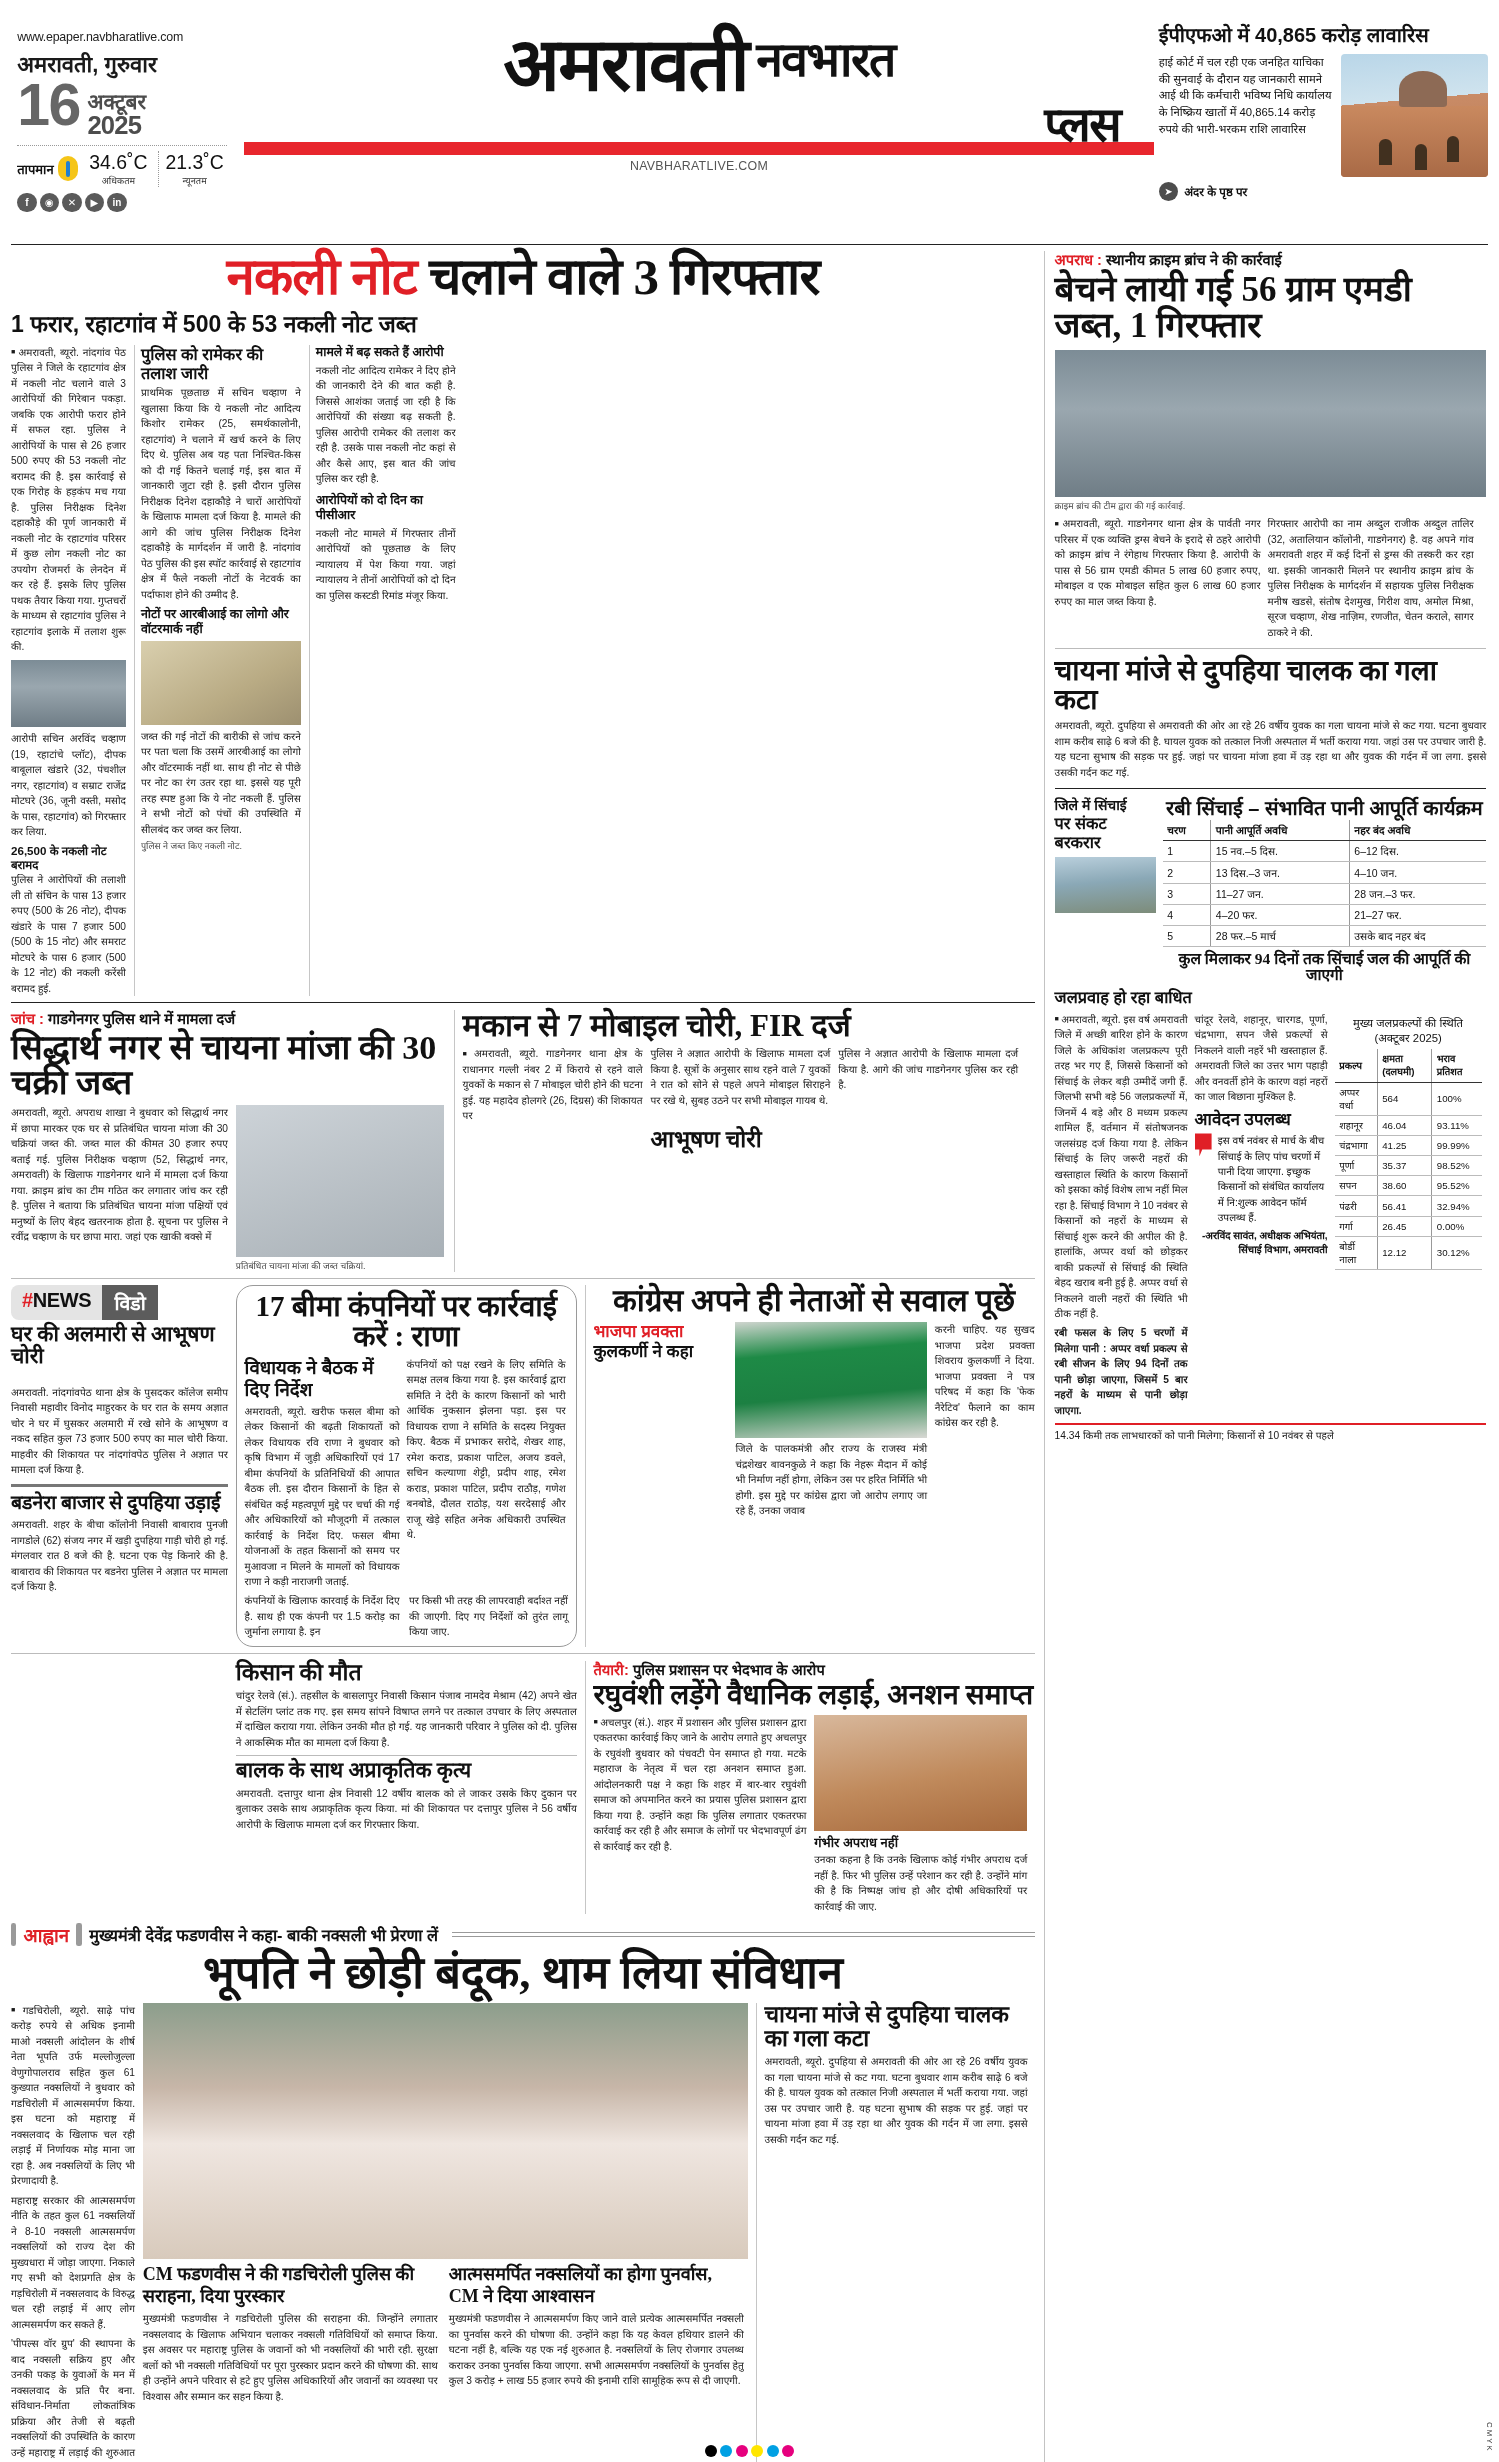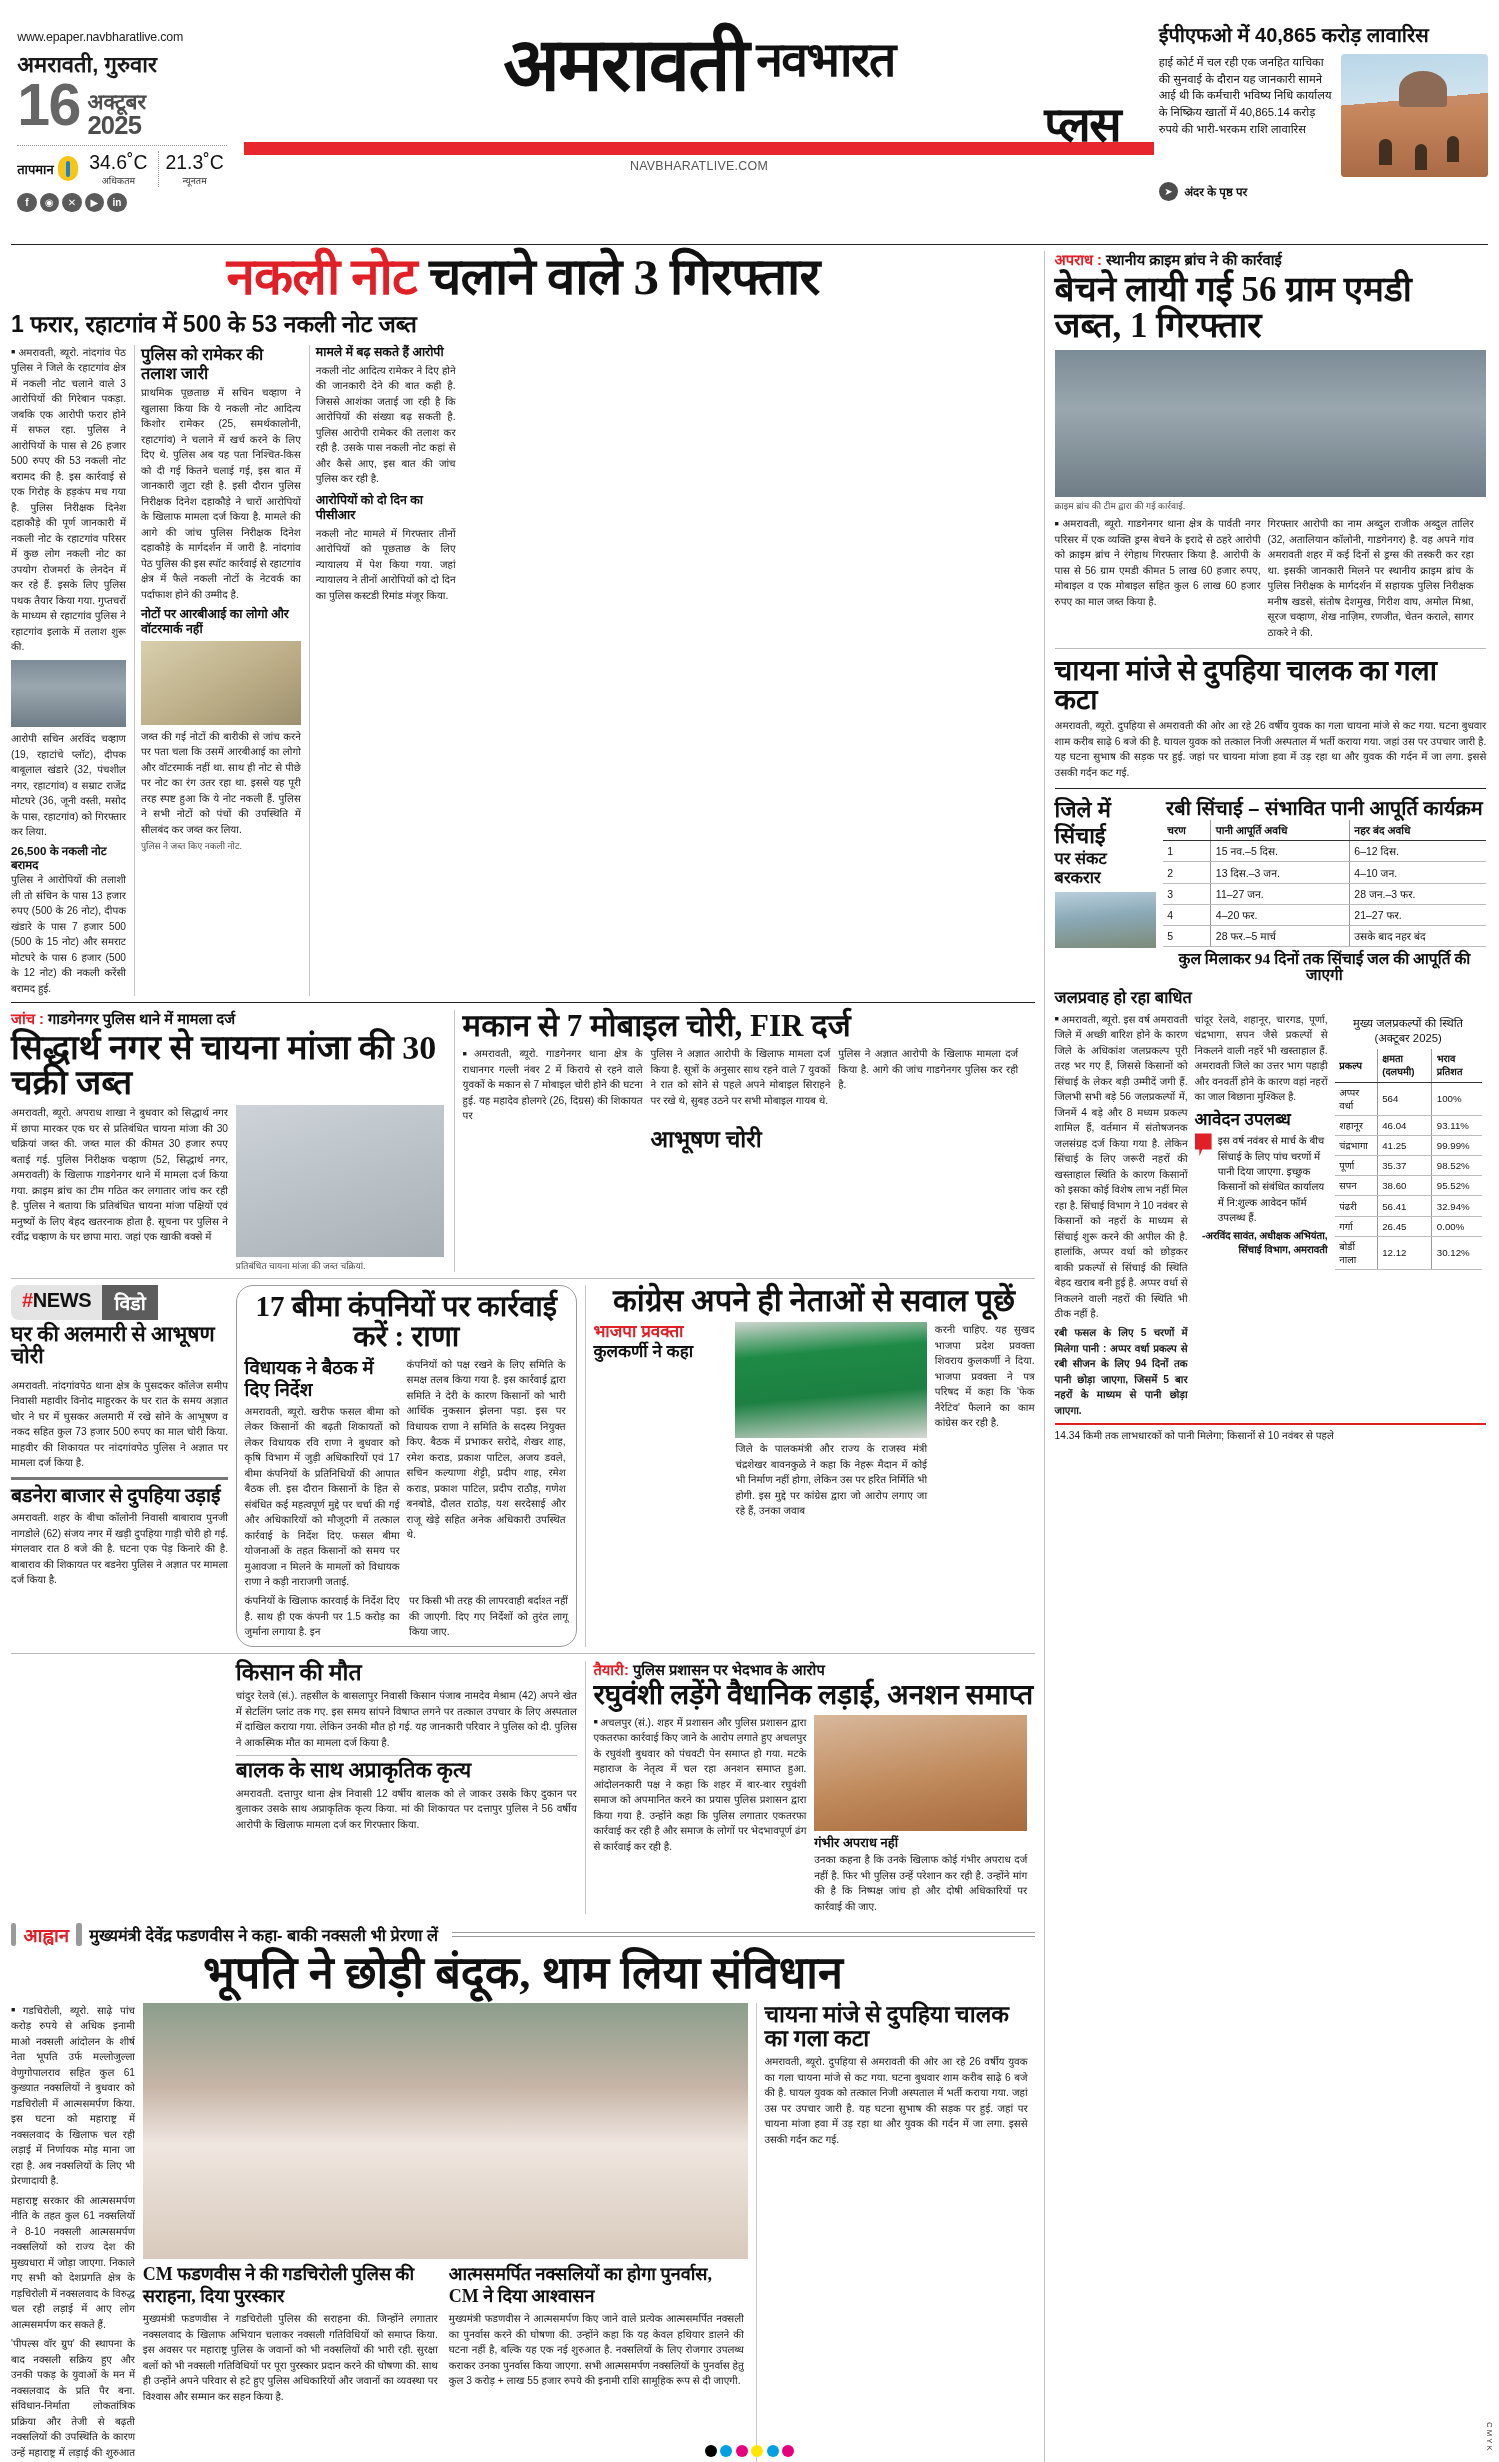--- a/index.html
+++ b/index.html
@@ -270,21 +270,21 @@
       <div style="display:flex; gap:7.8px;">
 
         <div style="width:217px;">
           <div class="newsvid">
             <div class="nv-a">
               <span class="hash">#</span><span>NEWS</span>
             </div>
             <div class="nv-b">विडो</div>
           </div>
           <div class="hl" style="font-size:21px;margin-top:4.7px;">घर की अलमारी से आभूषण चोरी</div>
-          <div class="body-t" style="margin-top:10px;">अमरावती. नांदगांवपेठ थाना क्षेत्र के पुसदकर कॉलेज समीप निवासी महावीर विनोद माहुरकर के घर रात के समय अज्ञात चोर ने घर में घुसकर अलमारी में रखे सोने के आभूषण व नकद सहित कुल 73 हजार 500 रुपए का माल चोरी किया. माहवीर की शिकायत पर नांदगांवपेठ पुलिस ने अज्ञात पर मामला दर्ज किया है.</div>
+          <div class="body-t" style="margin-top:17px;">अमरावती. नांदगांवपेठ थाना क्षेत्र के पुसदकर कॉलेज समीप निवासी महावीर विनोद माहुरकर के घर रात के समय अज्ञात चोर ने घर में घुसकर अलमारी में रखे सोने के आभूषण व नकद सहित कुल 73 हजार 500 रुपए का माल चोरी किया. माहवीर की शिकायत पर नांदगांवपेठ पुलिस ने अज्ञात पर मामला दर्ज किया है.</div>
           <div class="graybar"></div>
           <div class="hl" style="font-size:19.4px;">बडनेरा बाजार से दुपहिया उड़ाई</div>
           <div class="body-t" style="margin-top:3.9px;">अमरावती. शहर के बीचा कॉलोनी निवासी बाबाराव पुनजी नागडोले (62) संजय नगर में खड़ी दुपहिया गाड़ी चोरी हो गई. मंगलवार रात 8 बजे की है. घटना एक पेड़ किनारे की है. बाबाराव की शिकायत पर बडनेरा पुलिस ने अज्ञात पर मामला दर्ज किया है.</div>
         </div>
 
         <div class="infobox" style="width:341px;">
           <div class="hl" style="font-size:29px;text-align:center;">17 बीमा कंपनियों पर कार्रवाई करें : राणा</div>
           <div style="display:flex;gap:7px;margin-top:4.7px;">
             <div style="width:155px;">
               <div class="subhl" style="font-size:18.6px;">विधायक ने बैठक में दिए निर्देश</div>
@@ -401,21 +401,21 @@
 
       <div class="hl" style="font-size:28px;">चायना मांजे से दुपहिया चालक का गला कटा</div>
       <div class="body-t" style="margin-top:3.9px;">अमरावती, ब्यूरो. दुपहिया से अमरावती की ओर आ रहे 26 वर्षीय युवक का गला चायना मांजे से कट गया. घटना बुधवार शाम करीब साढ़े 6 बजे की है. घायल युवक को तत्काल निजी अस्पताल में भर्ती कराया गया. जहां उस पर उपचार जारी है. यह घटना सुभाष की सड़क पर हुई. जहां पर चायना मांजा हवा में उड़ रहा था और युवक की गर्दन में जा लगा. इससे उसकी गर्दन कट गई.</div>
 
       <div class="rule-blk" style="margin:7.8px 0;"></div>
 
       <div>
 
         <div style="display:flex;gap:7px;margin-top:6.2px;">
           <div style="width:101px;">
-            <div class="subhl" style="font-size:22px;">जिले में सिंचाई</div>
+            <div class="subhl" style="font-size:14px;">जिले में सिंचाई</div>
             <div class="subhl" style="font-size:16.3px;">पर संकट बरकरार</div>
             <div class="photo dam" style="height:56px;margin-top:4.7px;"></div>
           </div>
           <div style="flex:1;">
             <div class="tbl-title">रबी सिंचाई – संभावित पानी आपूर्ति कार्यक्रम</div>
             <table class="tbl">
               <thead>
                 <tr>
                   <th class="c1">चरण</th>
                   <th class="c2">पानी आपूर्ति अवधि</th>

